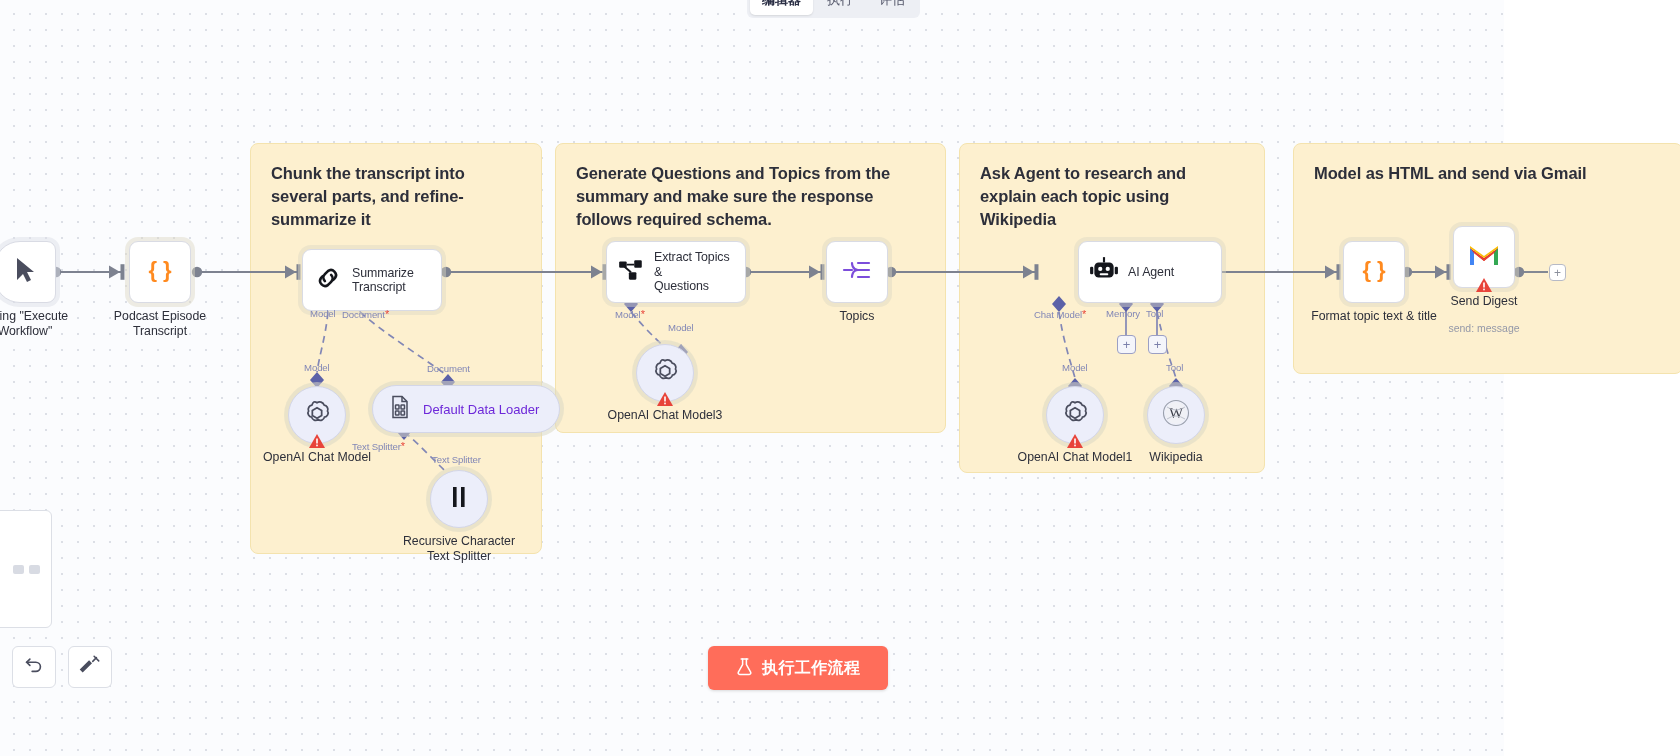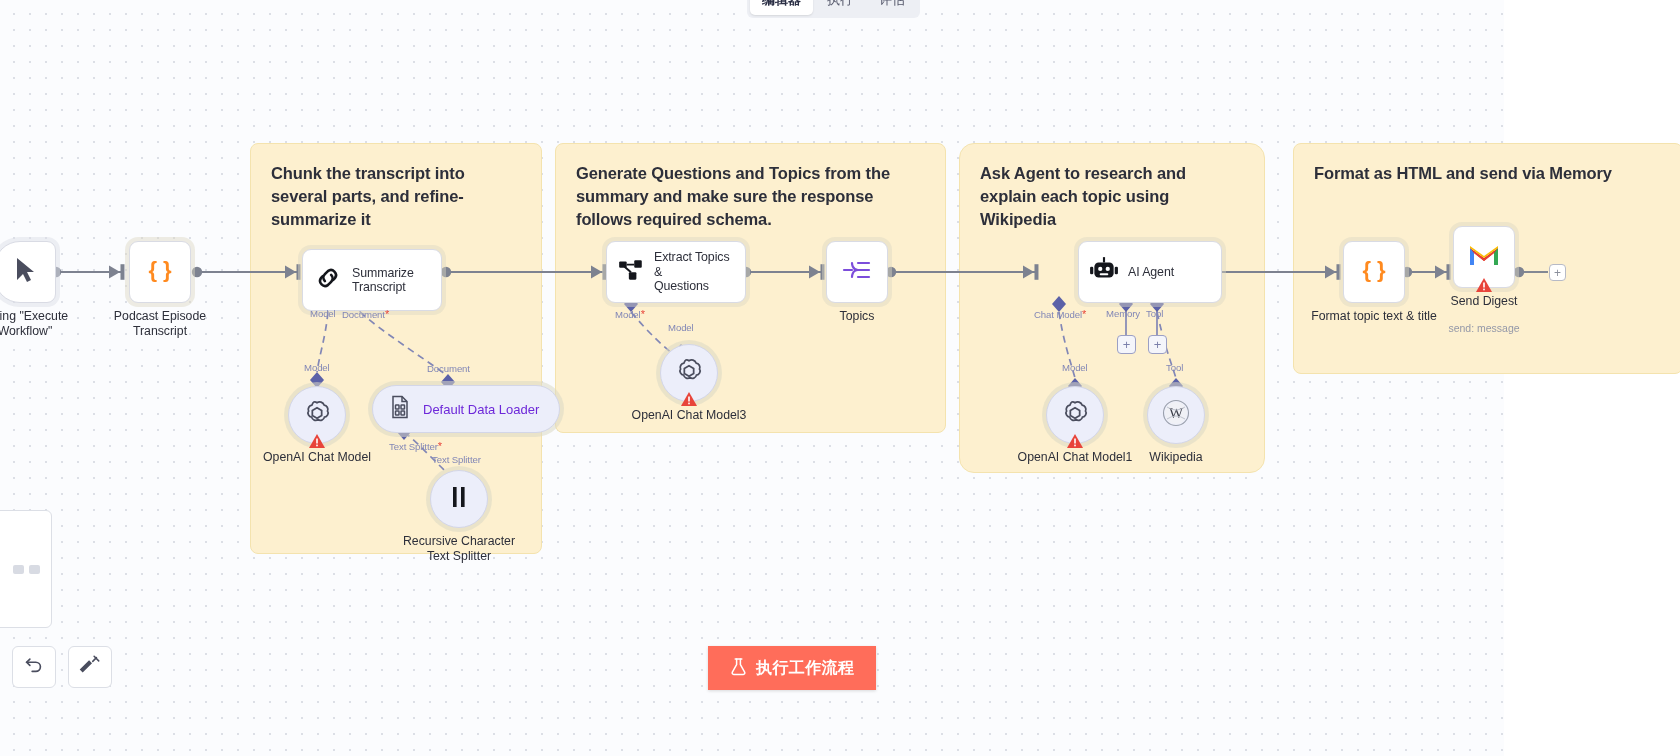--- a/index.html
+++ b/index.html
@@ -208,24 +208,24 @@
     display:flex; align-items:center; justify-content:center;
     z-index: 30;
   }
 
   
   .exec-btn {
     position:absolute;
     left: 708px; top: 646px;
     height: 44px;
     background: #ff6d5a;
-    border-radius: 0;
+    border-radius: 6px;
     display:flex; align-items:center; justify-content:center;
     gap: 9px;
-    padding: 0 22px;
+    padding: 0 28px;
     color:#fff;
     z-index: 35;
     box-shadow: 0 1px 3px rgba(0,0,0,.14);
   }
   .exec-btn .exec-label { font-size: 16px; font-weight: bold; letter-spacing:.4px; }
 
   
   .edge-plus {
     position:absolute;
     width: 17px; height: 17px;
@@ -247,25 +247,25 @@
     <div class="tab">执行</div>
     <div class="tab">评估</div>
   </div>
 
   <div class="sticky" style="left:250px; top:143px; width:292px; height:411px;">
     <div class="sticky-text">Chunk the transcript into several parts, and refine-summarize it</div>
   </div>
   <div class="sticky" style="left:555px; top:143px; width:391px; height:290px;">
     <div class="sticky-text">Generate Questions and Topics from the summary and make sure the response follows required schema.</div>
   </div>
-  <div class="sticky" style="left:959px; top:143px; width:306px; height:330px;border-radius:15px;">
+  <div class="sticky" style="left:959px; top:143px; width:306px; height:330px;">
     <div class="sticky-text">Ask Agent to research and explain each topic using Wikipedia</div>
   </div>
   <div class="sticky" style="left:1293px; top:143px; width:390px; height:231px;">
-    <div class="sticky-text">Format as HTML and send via Memory</div>
+    <div class="sticky-text">Model as HTML and send via Gmail</div>
   </div>
 
   <svg id="wires">
     <defs>
       <marker id="arrowIn" markerWidth="9" markerHeight="9" refX="7" refY="4.5" orient="auto">
         <path d="M0,1 L6,4.5 L0,8 Z" fill="#7d8290"></path>
         <rect x="6.2" y="0.4" width="2.1" height="8.2" fill="#7d8290"></rect>
       </marker>
     </defs>
 
@@ -450,21 +450,21 @@
     <div class="node-caption">Send Digest</div>
     <div class="node-subcaption">send: message</div>
   </div>
 
   <div class="edge-plus" style="left:1549px; top:264px;">+</div>
 
   <div class="conn-label" style="left:310px; top:308px;"><span>Model</span></div>
   <div class="conn-label" style="left:342px; top:308px;"><span>Document</span><span class="req">*</span></div>
   <div class="conn-label" style="left:304px; top:362px;"><span>Model</span></div>
   <div class="conn-label" style="left:427px; top:363px;"><span>Document</span></div>
-  <div class="conn-label" style="left:389px; top:440px;"><span>Text Splitter</span><span class="req">*</span></div>
+  <div class="conn-label" style="left:352px; top:440px;"><span>Text Splitter</span><span class="req">*</span></div>
   <div class="conn-label" style="left:432px; top:454px;"><span>Text Splitter</span></div>
   <div class="conn-label" style="left:615px; top:308px;"><span>Model</span><span class="req">*</span></div>
   <div class="conn-label" style="left:668px; top:322px;"><span>Model</span></div>
   <div class="conn-label" style="left:1034px; top:308px;"><span>Chat Model</span><span class="req">*</span></div>
   <div class="conn-label" style="left:1106px; top:308px;"><span>Memory</span></div>
   <div class="conn-label" style="left:1146px; top:308px;"><span>Tool</span></div>
   <div class="conn-label" style="left:1062px; top:362px;"><span>Model</span></div>
   <div class="conn-label" style="left:1166px; top:362px;"><span>Tool</span></div>
 
   <div class="plus-btn" style="left:1117px; top:335px;">+</div>
@@ -511,21 +511,21 @@
         <svg width="24" height="26" viewBox="0 0 24 26">
           <rect x="6" y="3" width="3.6" height="20" fill="#14161c"></rect>
           <rect x="14" y="3" width="3.6" height="20" fill="#14161c"></rect>
         </svg>
       </span>
     </div>
     <div class="sub-caption">Recursive Character
 Text Splitter</div>
   </div>
 
-  <div class="node" style="left:660px; top:344px;">
+  <div class="node" style="left:636px; top:344px;">
     <div class="subnode-circle">
       <span>
         <svg width="28" height="28" viewBox="0 0 24 24" fill="none" stroke="#4a4d5e" stroke-width="1.5">
           <path d="M12 3.2 c2.2-1.6 5.2-.6 6.1 2 c2.4.3 3.9 2.9 2.9 5.1 c1.5 2-.3 4.9-2.6 5.2 c-.6 2.5-3.5 3.6-5.5 2.1 c-2 1.5-4.9.4-5.5-2.1 c-2.3-.3-4.1-3.2-2.6-5.2 c-1-2.2.5-4.8 2.9-5.1 C8.6 2.6 9.8 1.6 12 3.2 Z"></path>
           <path d="M12 7.5 l4 2.3 v4.4 l-4 2.3 l-4-2.3 V9.8 Z"></path>
         </svg>
       </span>
       <span class="warn">
         <svg width="16" height="14" viewBox="0 0 16 14">
             <path d="M8 0 L16 14 L0 14 Z" fill="#e8443a"></path>

